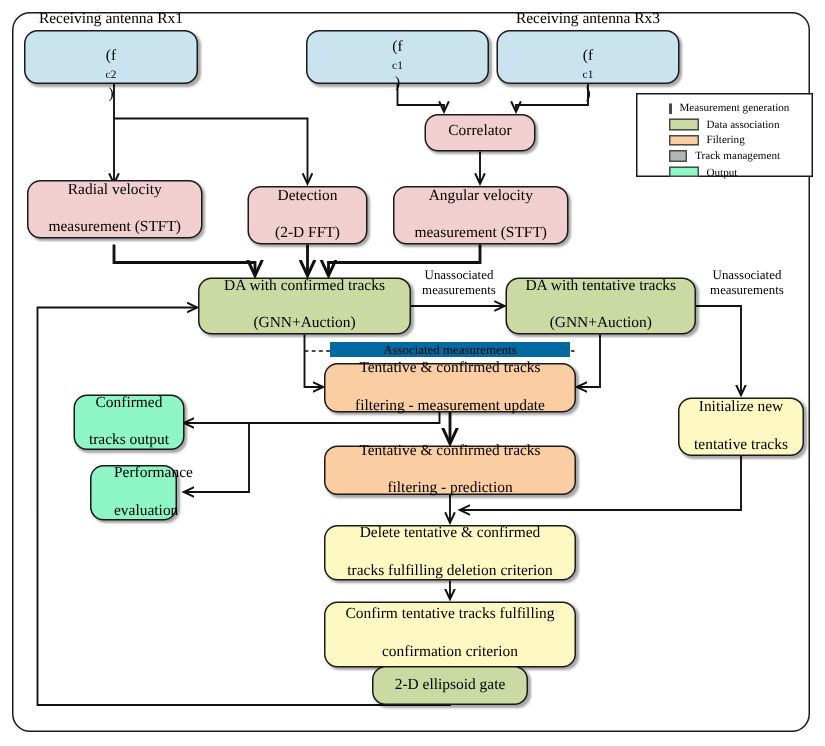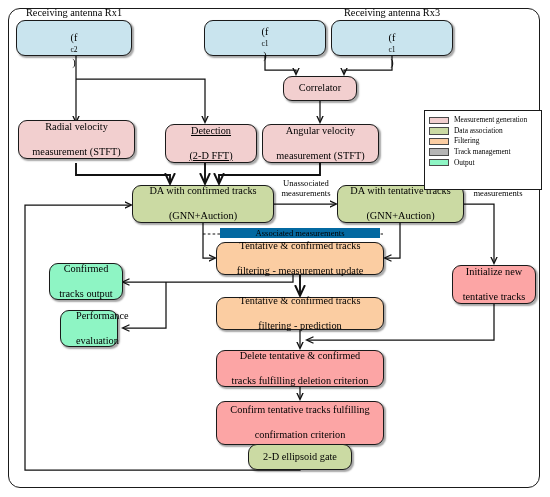--- a/index.html
+++ b/index.html
@@ -9,25 +9,25 @@
   svg#wires{position:absolute;left:0;top:0;width:550px;height:497px;pointer-events:none;}
   .node{position:absolute;box-sizing:border-box;border:1.3px solid #1a1a1a;border-radius:9px;
         display:flex;align-items:center;justify-content:center;text-align:center;
         font-size:10.3px;line-height:12.4px;color:#000;padding:2px 4px;
         box-shadow:1.5px 1.5px 1.6px rgba(0,0,0,0.35);}
   .node span{display:block;width:100%;}
   .c-meas{background:#f2cfcf;}
   .c-ant{background:#c9e4ee;}
   .c-da{background:#cbdaa3;}
   .c-filt{background:#fbcda2;}
-  .c-tm{background:#fca5a5;}
+  .c-tm{background:#fef9c3;}
   .c-out{background:#8ef5c4;}
   .wlabel{position:absolute;font-size:8.6px;line-height:10px;color:#000;text-align:center;}
   .sub{font-size:7.6px;vertical-align:-1.5px;}
-  #legend{position:absolute;left:424px;top:62px;width:118px;height:80px;border:1.3px solid #1a1a1a;background:#fff;box-sizing:border-box;padding:4px 4px;margin-top:48px;}
+  #legend{position:absolute;left:424px;top:62px;width:118px;height:56px;border:1.3px solid #1a1a1a;background:#fff;box-sizing:border-box;padding:4px 21px;}
   .lgrow{display:flex;align-items:center;height:10.6px;}
   .sw{width:20px;height:7.4px;border:0.8px solid #4a4a4a;margin-right:5px;box-sizing:border-box;}
   .ltxt{font-size:7.4px;line-height:8px;color:#000;white-space:nowrap;}
 </style>
 </head>
 <body>
 
 <div id="root">
   <div id="frame"></div>
 
@@ -113,21 +113,21 @@
   </div>
 
   <div class="node c-meas" style="left:283px;top:76px;width:74px;height:25px;">
     <span>Correlator</span>
   </div>
 
   <div class="node c-meas" style="left:18px;top:120px;width:117px;height:39px;">
     <span><span>Radial velocity</span><br><span>measurement (STFT)</span></span>
   </div>
 
-  <div class="node c-meas" style="left:165px;top:124px;width:92px;height:39px;text-decoration:underline;">
+  <div class="node c-meas" style="left:165px;top:124px;width:80px;height:39px;">
     <span><span>Detection</span><br><span>(2-D FFT)</span></span>
   </div>
 
   <div class="node c-meas" style="left:262px;top:124px;width:117px;height:39px;">
     <span><span>Angular velocity</span><br><span>measurement (STFT)</span></span>
   </div>
 
   <div class="node c-da" style="left:132px;top:185px;width:142px;height:38px;">
     <span><span>DA with confirmed tracks</span><br><span>(GNN+Auction)</span></span>
   </div>

